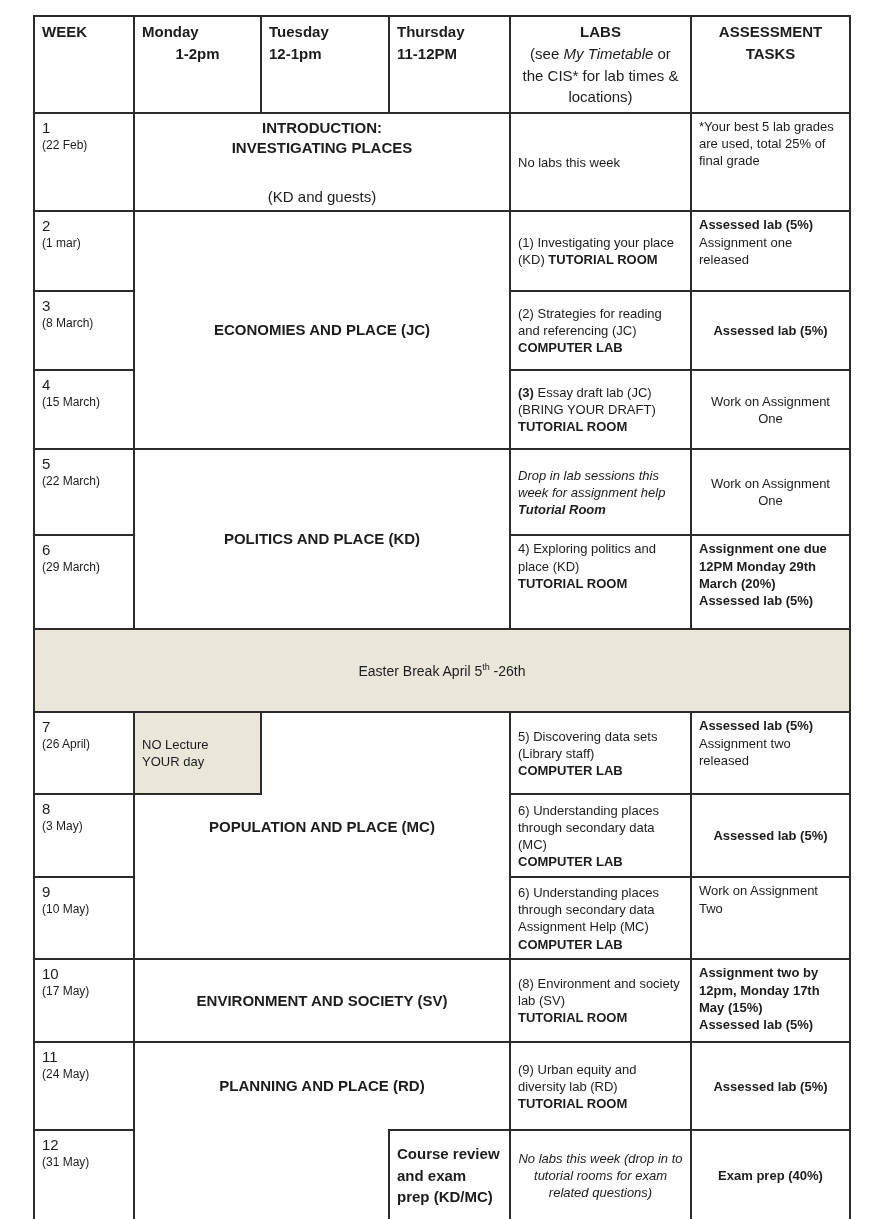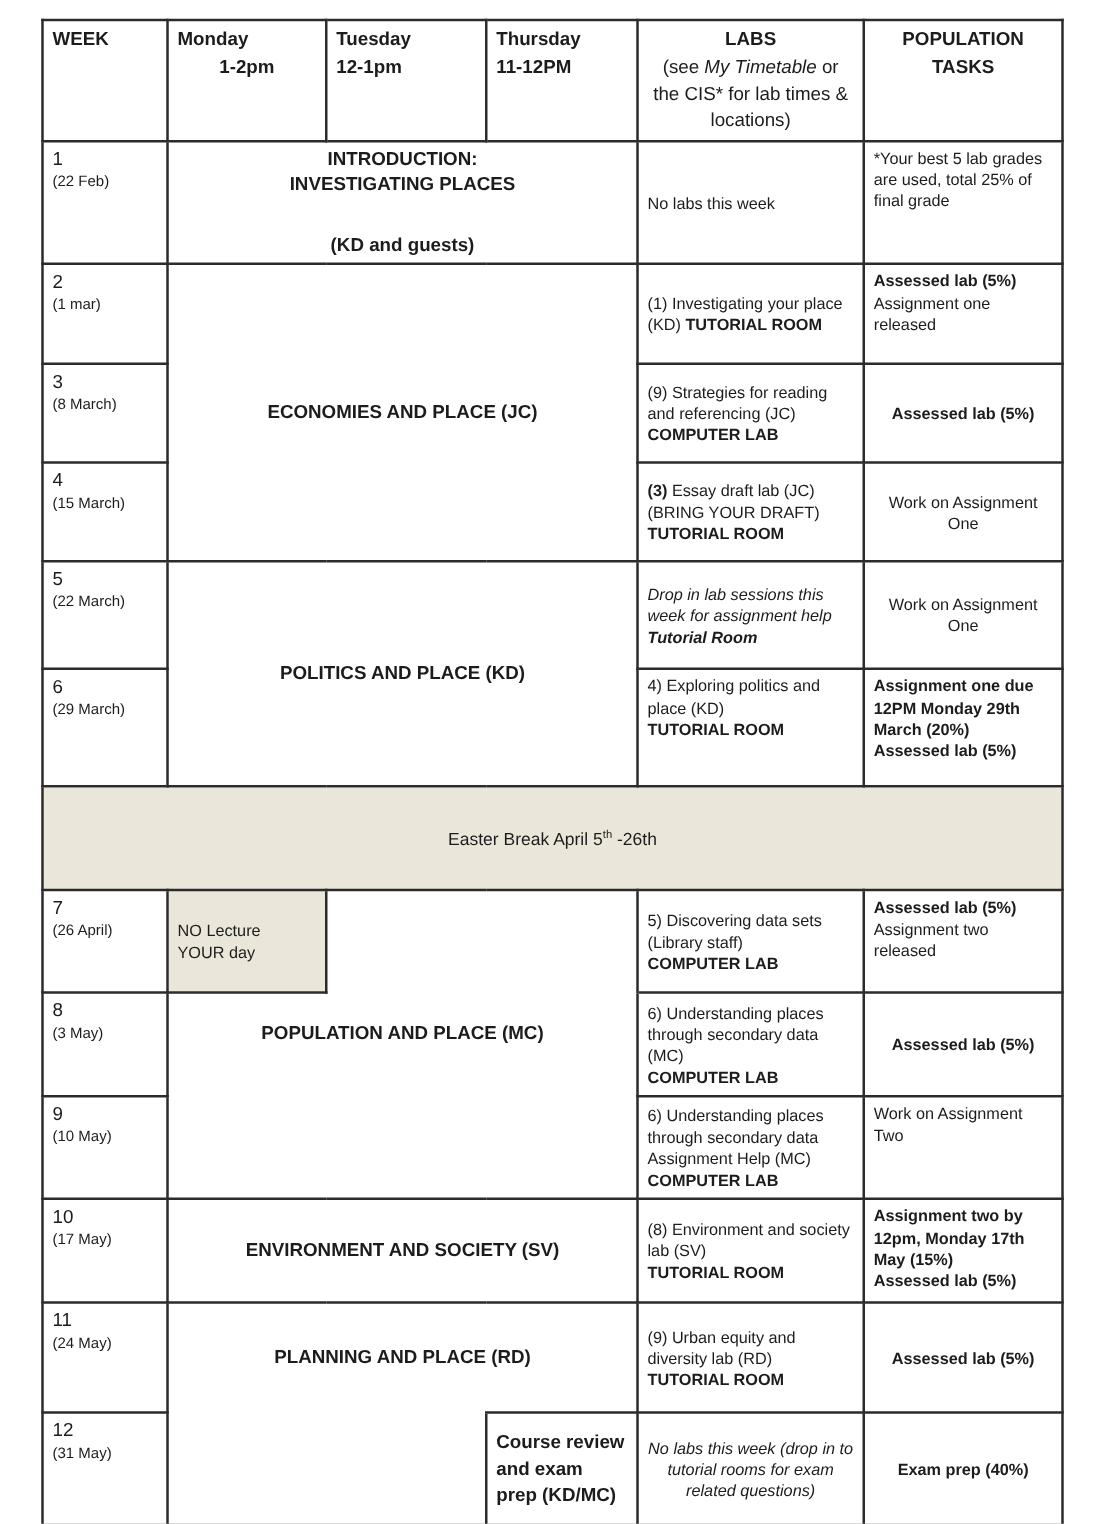--- a/index.html
+++ b/index.html
@@ -67,55 +67,55 @@
     <td class="hd">
           <div style="font-weight: bold;">Tuesday</div>
           <div style="font-weight: bold;">12-1pm</div>
         </td>
     <td class="hd">
           <div style="font-weight: bold;">Thursday</div>
           <div style="font-weight: bold;">11-12PM</div>
         </td>
     <td class="hd hc"><div style="font-weight: bold;">LABS</div><span>(see </span><span style="font-style: italic;">My Timetable</span><span> or the CIS* for lab times &amp; locations)</span></td>
     <td class="hd hc">
-          <div style="font-weight: bold;">POPULATION</div>
+          <div style="font-weight: bold;">ASSESSMENT</div>
           <div style="font-weight: bold;">TASKS</div>
         </td>
   </tr>
 
   <tr style="height:87px">
     <td class="week">
       <span class="num">1</span>
       <span class="date">(22 Feb)</span>
     </td>
     <td class="lecture" colspan="3">
           <div style="font-weight: bold;">INTRODUCTION:</div>
           <div style="font-weight: bold;">INVESTIGATING PLACES</div>
-          <div style="font-weight: bold; margin-top: 29px;">(KD and guests)</div>
+          <div style="font-weight: normal; margin-top: 29px;">(KD and guests)</div>
         </td>
     <td class="labs"><span>No labs this week</span></td>
     <td class="assess vtop"><span>*Your best 5 lab grades are used, total 25% of final grade</span></td>
   </tr>
 
   <tr style="height:80px">
     <td class="week">
       <span class="num">2</span>
       <span class="date">(1 mar)</span>
     </td>
     <td class="lecture" colspan="3" rowspan="3">ECONOMIES AND PLACE (JC)</td>
     <td class="labs"><span>(1) Investigating your place (KD) </span><span style="font-weight: bold;">TUTORIAL ROOM</span></td>
     <td class="assess vtop"><div style="font-weight: bold;">Assessed lab (5%)</div><span>Assignment one released</span></td>
   </tr>
 
   <tr style="height:79px">
     <td class="week">
       <span class="num">3</span>
       <span class="date">(8 March)</span>
     </td>
-    <td class="labs"><span>(9) Strategies for reading and referencing (JC) </span><span style="font-weight: bold;">COMPUTER LAB</span></td>
+    <td class="labs"><span>(2) Strategies for reading and referencing (JC) </span><span style="font-weight: bold;">COMPUTER LAB</span></td>
     <td class="assess ctr"><span style="font-weight: bold;">Assessed lab (5%)</span></td>
   </tr>
 
   <tr style="height:79px">
     <td class="week">
       <span class="num">4</span>
       <span class="date">(15 March)</span>
     </td>
     <td class="labs"><span style="font-weight: bold;">(3)</span><span> Essay draft lab (JC) (BRING YOUR DRAFT) </span><div style="font-weight: bold;">TUTORIAL ROOM</div></td>
     <td class="assess ctr"><span>Work on Assignment One</span></td>

